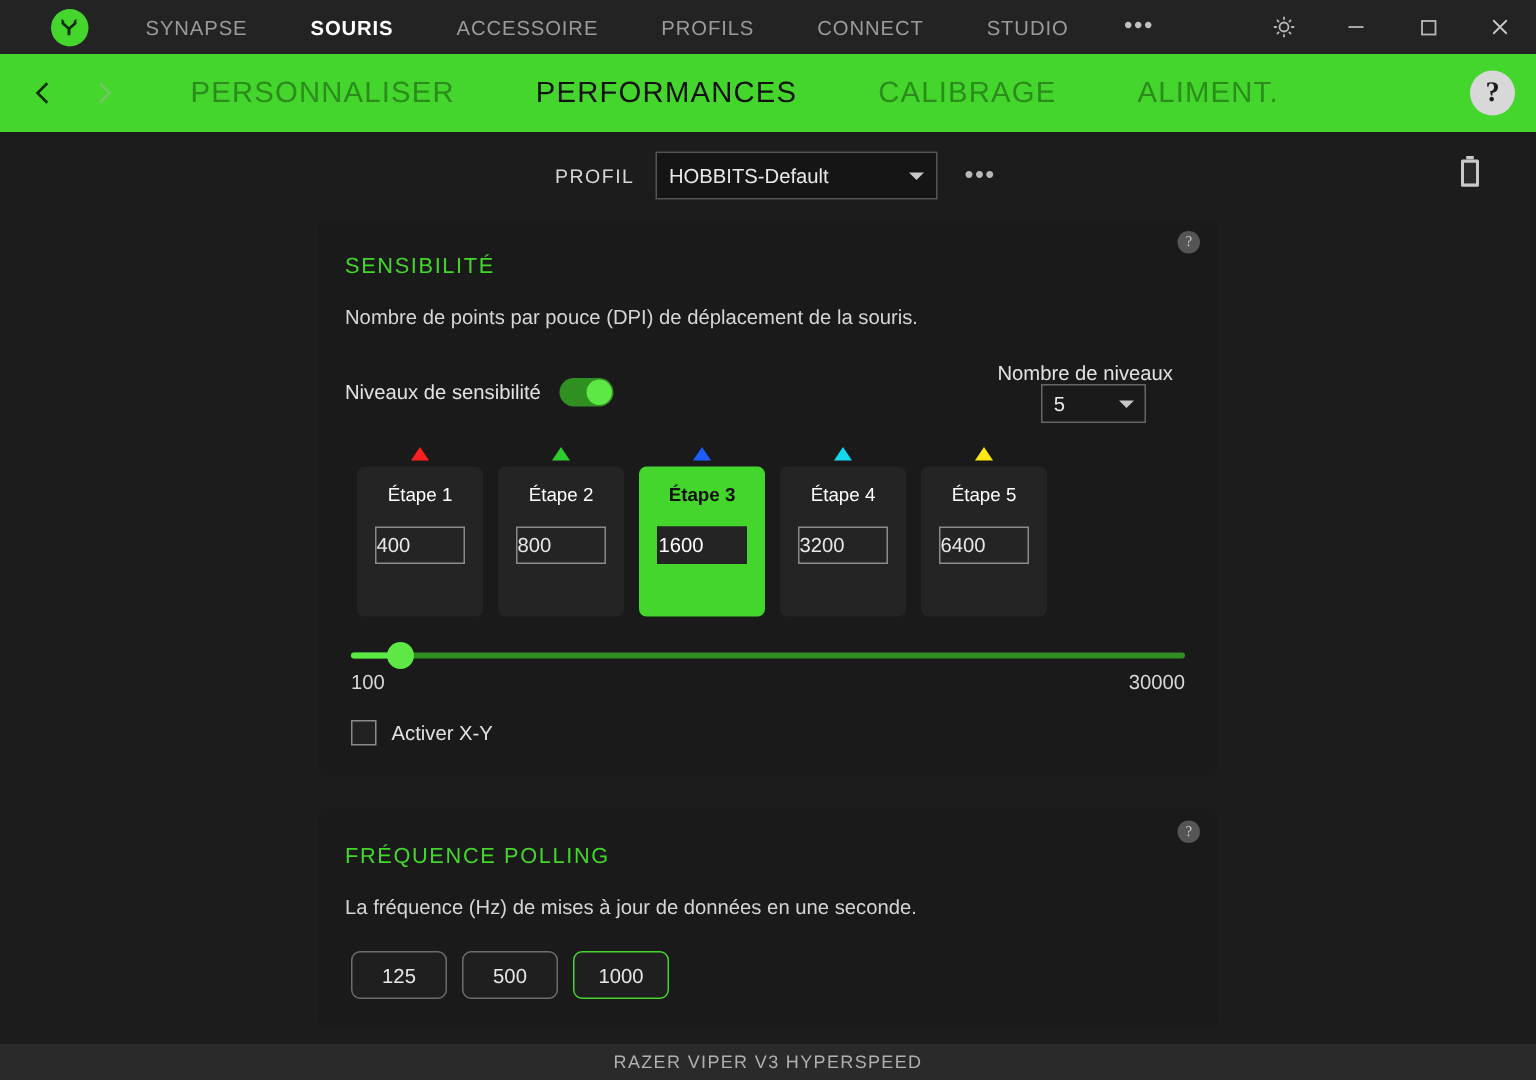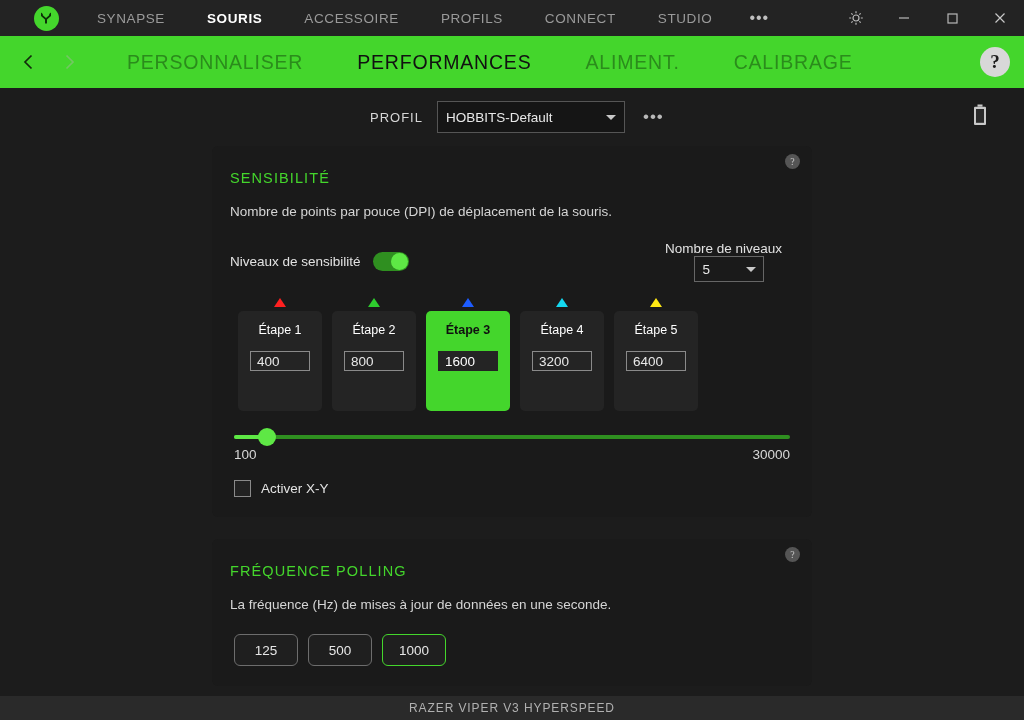--- a/index.html
+++ b/index.html
@@ -113,22 +113,22 @@
   .tri { width: 0; height: 0; border-left: 6px solid transparent; border-right: 6px solid transparent; border-bottom: 9px solid #f00; margin-bottom: 4px; }
   .stage-box {
     width: 84px; height: 100px; border-radius: 5px; background: #242424;
     display: flex; flex-direction: column; align-items: center; padding-top: 12px;
     cursor: pointer;
   }
   .stage-box.sel { background: #44D62C; }
   .stage-name { font-size: 12.5px; color: #ffffff; margin-bottom: 14px; }
   .stage-box.sel .stage-name { color: #101010; font-weight: bold; }
   .stage-input {
-    width: 60px; height: 20px; border: 1px solid #8a8a8a; background: transparent;
-    color: #e8e8e8; font-size: 13.5px; padding-left: 6px;
+    width: 60px; height: 25px; border: 1px solid #8a8a8a; background: transparent;
+    color: #e8e8e8; font-size: 13.5px; padding-left: 0;
     font-family: "Liberation Sans", sans-serif; outline: none;
   }
   .stage-box.sel .stage-input { background: #242424; border-color: #242424; color: #ffffff; }
 
   
   .slider-wrap { margin-top: 24px; padding: 0 4px; position: relative; }
   .track { height: 4px; background: #2f8f20; border-radius: 2px; position: relative; }
   .track .fill { position: absolute; left: 0; top: 0; height: 4px; width: 6.5%; background: #5ee845; border-radius: 2px; }
   .thumb {
     position: absolute; top: -7px; left: 6.5%; width: 18px; height: 18px;
@@ -217,22 +217,22 @@
       </div>
       <div class="arrow-btn">
         <svg width="20" height="20" viewBox="0 0 20 20">
           <path d="M7.5 3.5L14 10l-6.5 6.5" fill="none" stroke="#73c763" stroke-width="1.7"></path>
         </svg>
       </div>
     </div>
     <div class="tabs">
       <div class="tab">PERSONNALISER</div>
       <div class="tab active">PERFORMANCES</div>
+      <div class="tab">CALIBRAGE</div>
       <div class="tab">ALIMENT.</div>
-      <div class="tab">CALIBRAGE</div>
     </div>
     <div class="help-round">?</div>
   </div>
 
   <div class="content">
 
     <div class="profile-row">
       <div class="profile-label">PROFIL</div>
       <div class="profile-select">
         <span>HOBBITS-Default</span>

